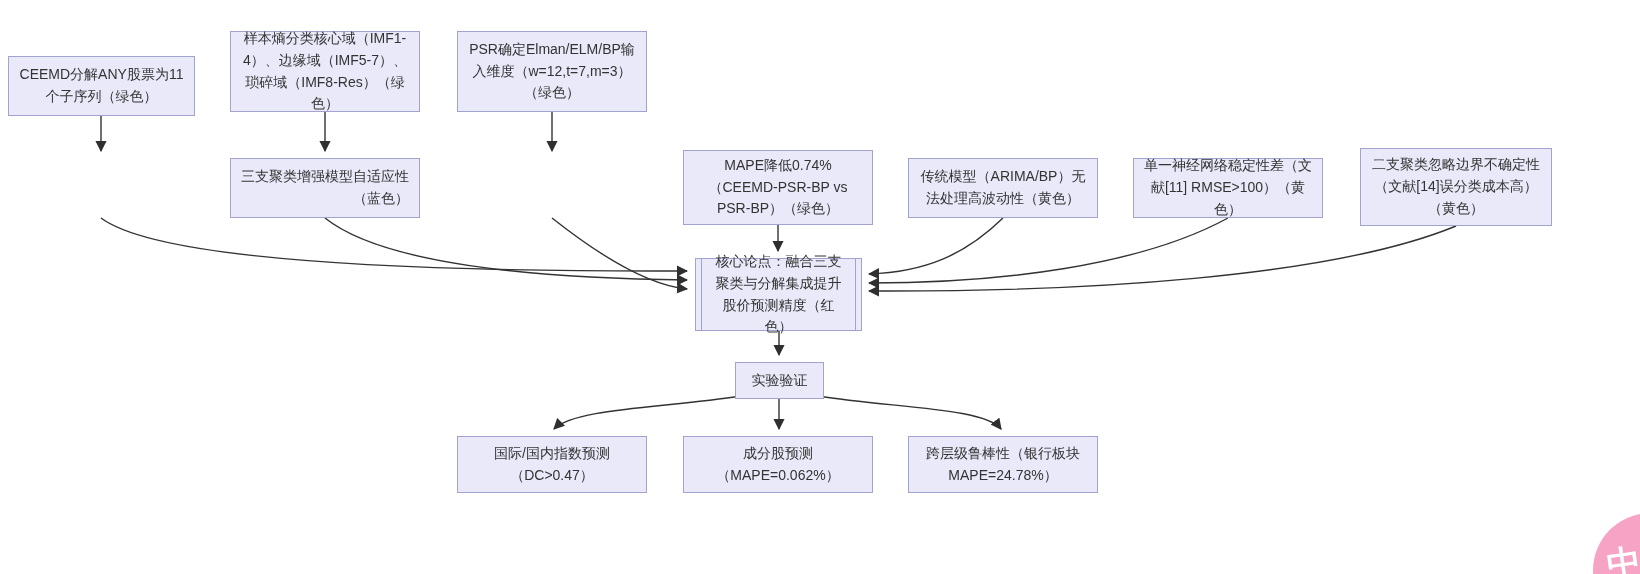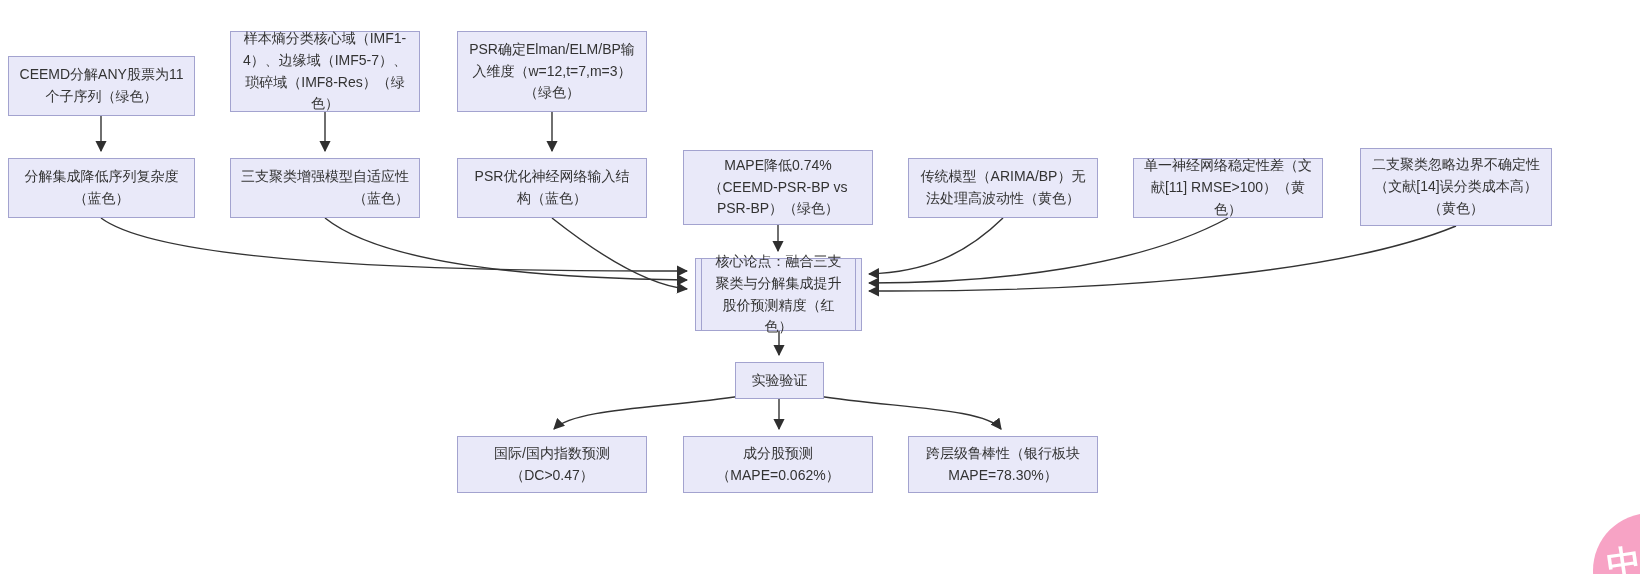--- a/index.html
+++ b/index.html
@@ -74,33 +74,31 @@
     <path class="edge" marker-end="url(#arrow)" d="M779,331 L779,355"></path>
     <path class="edge" marker-end="url(#arrow)" d="M741,396 C665,408 575,408 554,429"></path>
     <path class="edge" marker-end="url(#arrow)" d="M779,399 L779,429"></path>
     <path class="edge" marker-end="url(#arrow)" d="M818,396 C895,408 985,408 1001,429"></path>
   </svg>
 
   <div class="node" style="left:8px;top:44px;width:187px;height:60px;margin-top:12px;">CEEMD分解ANY股票为11个子序列（绿色）</div>
   <div class="node" style="left:230px;top:31px;width:190px;height:81px;">样本熵分类核心域（IMF1-4）、边缘域（IMF5-7）、琐碎域（IMF8-Res）（绿色）</div>
   <div class="node" style="left:457px;top:31px;width:190px;height:81px;">PSR确定Elman/ELM/BP输入维度（w=12,t=7,m=3）（绿色）</div>
 
-  <div class="node" style="left:8px;top:158px;width:187px;height:60px;">分解集成降低序列复杂度（蓝色）</div>
   <div class="node" style="left:230px;top:158px;width:190px;height:60px;text-align:right;">三支聚类增强模型自适应性（蓝色）</div>
-  <div class="node" style="left:457px;top:158px;width:190px;height:60px;">PSR优化神经网络输入结构（蓝色）</div>
   <div class="node" style="left:683px;top:150px;width:190px;height:75px;">MAPE降低0.74%（CEEMD-PSR-BP vs PSR-BP）（绿色）</div>
   <div class="node" style="left:908px;top:158px;width:190px;height:60px;">传统模型（ARIMA/BP）无法处理高波动性（黄色）</div>
   <div class="node" style="left:1133px;top:158px;width:190px;height:60px;">单一神经网络稳定性差（文献[11] RMSE&gt;100）（黄色）</div>
   <div class="node" style="left:1360px;top:148px;width:192px;height:78px;">二支聚类忽略边界不确定性（文献[14]误分类成本高）（黄色）</div>
 
   <div class="node subroutine" style="left:695px;top:258px;width:167px;height:73px;padding:4px 14px;">核心论点：融合三支聚类与分解集成提升股价预测精度（红色）</div>
 
   <div class="node" style="left:735px;top:362px;width:89px;height:37px;">实验验证</div>
 
   <div class="node" style="left:457px;top:436px;width:190px;height:57px;">国际/国内指数预测（DC&gt;0.47）</div>
   <div class="node" style="left:683px;top:436px;width:190px;height:57px;">成分股预测（MAPE=0.062%）</div>
-  <div class="node" style="left:908px;top:436px;width:190px;height:57px;">跨层级鲁棒性（银行板块 MAPE=78.30%）</div>
+  <div class="node" style="left:908px;top:436px;width:190px;height:57px;">跨层级鲁棒性（银行板块 MAPE=24.78%）</div>
 
   <div id="translate-badge">
     <span class="glyph">中A</span>
   </div>
 
 </div>
 
 </body></html>

